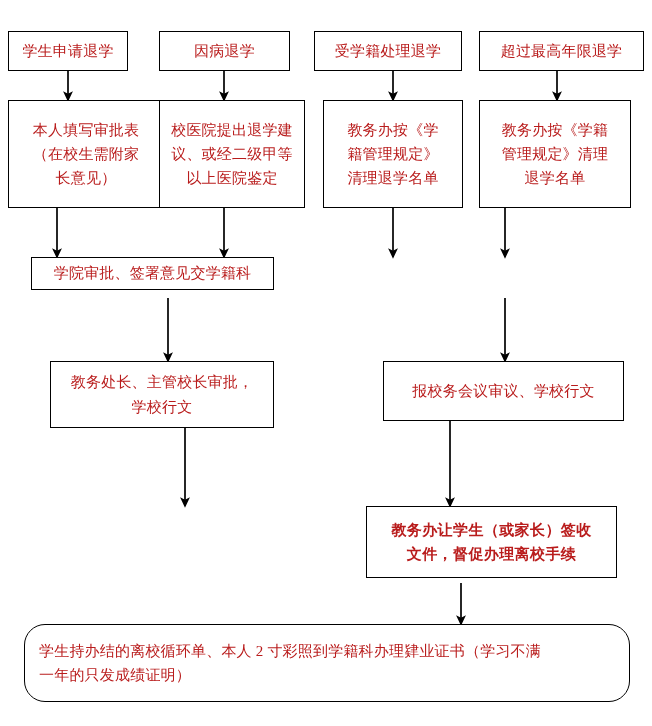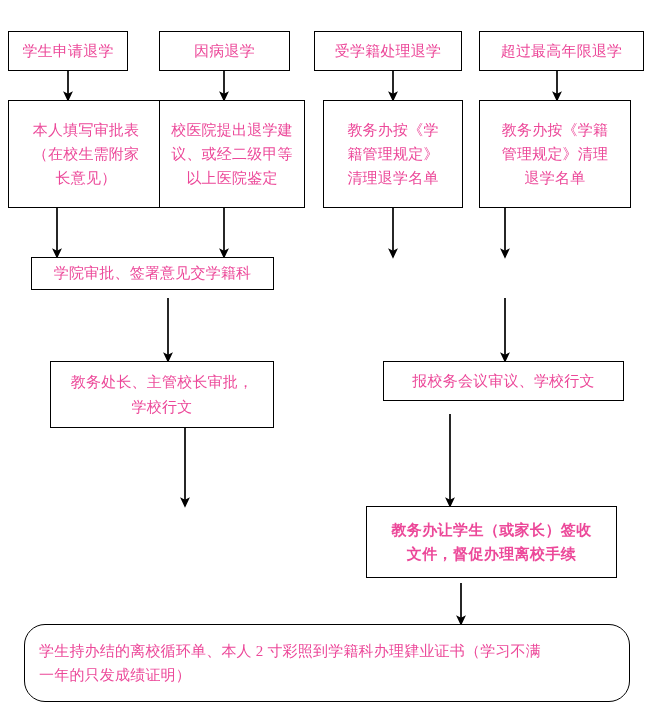--- a/index.html
+++ b/index.html
@@ -17,21 +17,21 @@
   }
   .node {
     position: absolute;
     box-sizing: border-box;
     border: 1.6px solid #000000;
     background: #ffffff;
     display: flex;
     align-items: center;
     justify-content: center;
     text-align: center;
-    color: #ec4899;
+    color: #b91c1c;
     font-size: 15px;
     line-height: 1.62;
     letter-spacing: 0.2px;
     padding: 2px 6px;
     z-index: 2;
   }
   .node.bold {
     font-weight: bold;
     letter-spacing: 0.4px;
   }
@@ -130,21 +130,21 @@
   <div class="node" style="left:31px; top:257px; width:243px; height:33px;">
     <span class="txt">学院审批、签署意见交学籍科</span>
   </div>
 
 
   <div class="node" style="left:50px; top:361px; width:224px; height:67px;">
     <span class="txt">教务处长、主管校长审批，
 学校行文</span>
   </div>
 
-  <div class="node" style="left:383px; top:361px; width:241px; height:40px;">
+  <div class="node" style="left:383px; top:361px; width:241px; height:60px;">
     <span class="txt">报校务会议审议、学校行文</span>
   </div>
 
 
   <div class="node bold" style="left:366px; top:506px; width:251px; height:72px;">
     <span class="txt">教务办让学生（或家长）签收
 文件，督促办理离校手续</span>
   </div>
 
   <div class="node left-align" style="left:24px; top:624px; width:606px; height:78px;">

